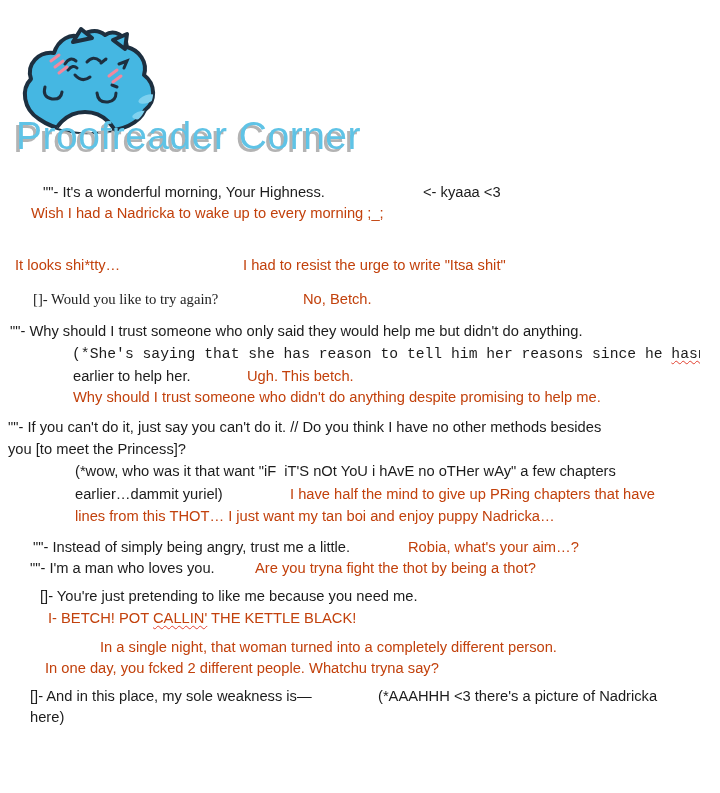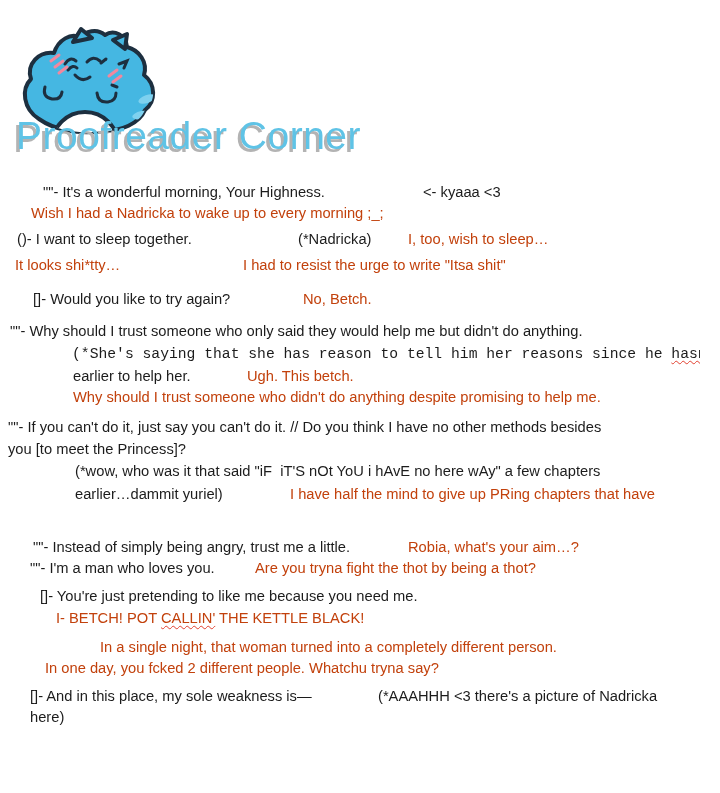--- a/index.html
+++ b/index.html
@@ -80,31 +80,26 @@
   <h1 class="title">Proofreader Corner</h1>
 
   <div class="notes">
       <div class="line" style="top: 182px;">
         <span class="seg black" style="left: 43px;">""- It's a wonderful morning, Your Highness.</span>
         <span class="seg black" style="left: 423px;">&lt;- kyaaa &lt;3</span>
       </div>
       <div class="line" style="top: 203px;">
         <span class="seg purple" style="left: 31px;">Wish I had a Nadricka to wake up to every morning ;_;</span>
       </div>
-      <div class="line" style="top: 229px;">
-        <span class="seg black" style="left: 17px;">()- I want to sleep together.</span>
-        <span class="seg black" style="left: 298px;">(*Nadricka)</span>
-        <span class="seg purple" style="left: 408px;">I, too, wish to sleep…</span>
-      </div>
       <div class="line" style="top: 255px;">
         <span class="seg purple" style="left: 15px;">It looks shi*tty…</span>
         <span class="seg purple" style="left: 243px;">I had to resist the urge to write "Itsa shit"</span>
       </div>
       <div class="line" style="top: 289px;">
-        <span class="seg black" style="left: 33px;">[]- Would you like to try again?</span>
+        <span class="seg black" style="left: 33px; font-family: Liberation Serif, serif;">[]- Would you like to try again?</span>
         <span class="seg purple" style="left: 303px;">No, Betch.</span>
       </div>
       <div class="line" style="top: 321px;">
         <span class="seg black" style="left: 10px;">""- Why should I trust someone who only said they would help me but didn't do anything.</span>
       </div>
       <div class="line" style="top: 344px; font-family: Liberation Mono, monospace;">
         <span class="seg black" style="left: 72px;"><span>(*She's saying that she has reason to tell him her reasons since he </span><span class="squiggle">hasnt</span><span> actually done</span></span>
       </div>
       <div class="line" style="top: 366px;">
         <span class="seg black" style="left: 73px;">earlier to help her.</span>
@@ -113,39 +108,42 @@
       <div class="line" style="top: 387px;">
         <span class="seg purple" style="left: 73px;">Why should I trust someone who didn't do anything despite promising to help me.</span>
       </div>
       <div class="line" style="top: 417px;">
         <span class="seg black" style="left: 8px;">""- If you can't do it, just say you can't do it. // Do you think I have no other methods besides</span>
       </div>
       <div class="line" style="top: 439px;">
         <span class="seg black" style="left: 8px;">you [to meet the Princess]?</span>
       </div>
       <div class="line" style="top: 461px;">
-        <span class="seg black" style="left: 75px;">(*wow, who was it that said "iF  iT'S nOt YoU i hAvE no here wAy" a few chapters</span>
+        <span class="seg black" style="left: 75px;">(*wow, who was it that want "iF  iT'S nOt YoU i hAvE no oTHer wAy" a few chapters</span>
       </div>
       <div class="line" style="top: 484px;">
         <span class="seg black" style="left: 75px;">earlier…dammit yuriel)</span>
         <span class="seg purple" style="left: 290px;">I have half the mind to give up PRing chapters that have</span>
+      </div>
+      <div class="line" style="top: 506px;">
+        <span class="seg purple" style="left: 75px;">lines from this THOT… I just want my tan boi and enjoy puppy Nadricka…</span>
       </div>
       <div class="line" style="top: 537px;">
         <span class="seg black" style="left: 33px;">""- Instead of simply being angry, trust me a little.</span>
         <span class="seg purple" style="left: 408px;">Robia, what's your aim…?</span>
       </div>
       <div class="line" style="top: 558px;">
         <span class="seg black" style="left: 30px;">""- I'm a man who loves you.</span>
         <span class="seg purple" style="left: 255px;">Are you tryna fight the thot by being a thot?</span>
       </div>
       <div class="line" style="top: 586px;">
         <span class="seg black" style="left: 40px;">[]- You're just pretending to like me because you need me.</span>
       </div>
       <div class="line" style="top: 608px;">
-        <span class="seg purple" style="left: 56px;"><span>I- BETCH! POT </span><span class="squiggle">CALLIN'</span><span> THE KETTLE BLACK!</span></span>
+        <span class="seg purple" style="left: 48px;"><span>I- BETCH! POT </span><span class="squiggle">CALLIN'</span><span> THE KETTLE BLACK!</span></span>
       </div>
       <div class="line" style="top: 637px;">
         <span class="seg purple" style="left: 100px;">In a single night, that woman turned into a completely different person.</span>
       </div>
       <div class="line" style="top: 658px;">
         <span class="seg purple" style="left: 45px;">In one day, you fcked 2 different people. Whatchu tryna say?</span>
       </div>
       <div class="line" style="top: 686px;">
         <span class="seg black" style="left: 30px;">[]- And in this place, my sole weakness is—</span>
         <span class="seg black" style="left: 378px;">(*AAAHHH &lt;3 there's a picture of Nadricka</span>

